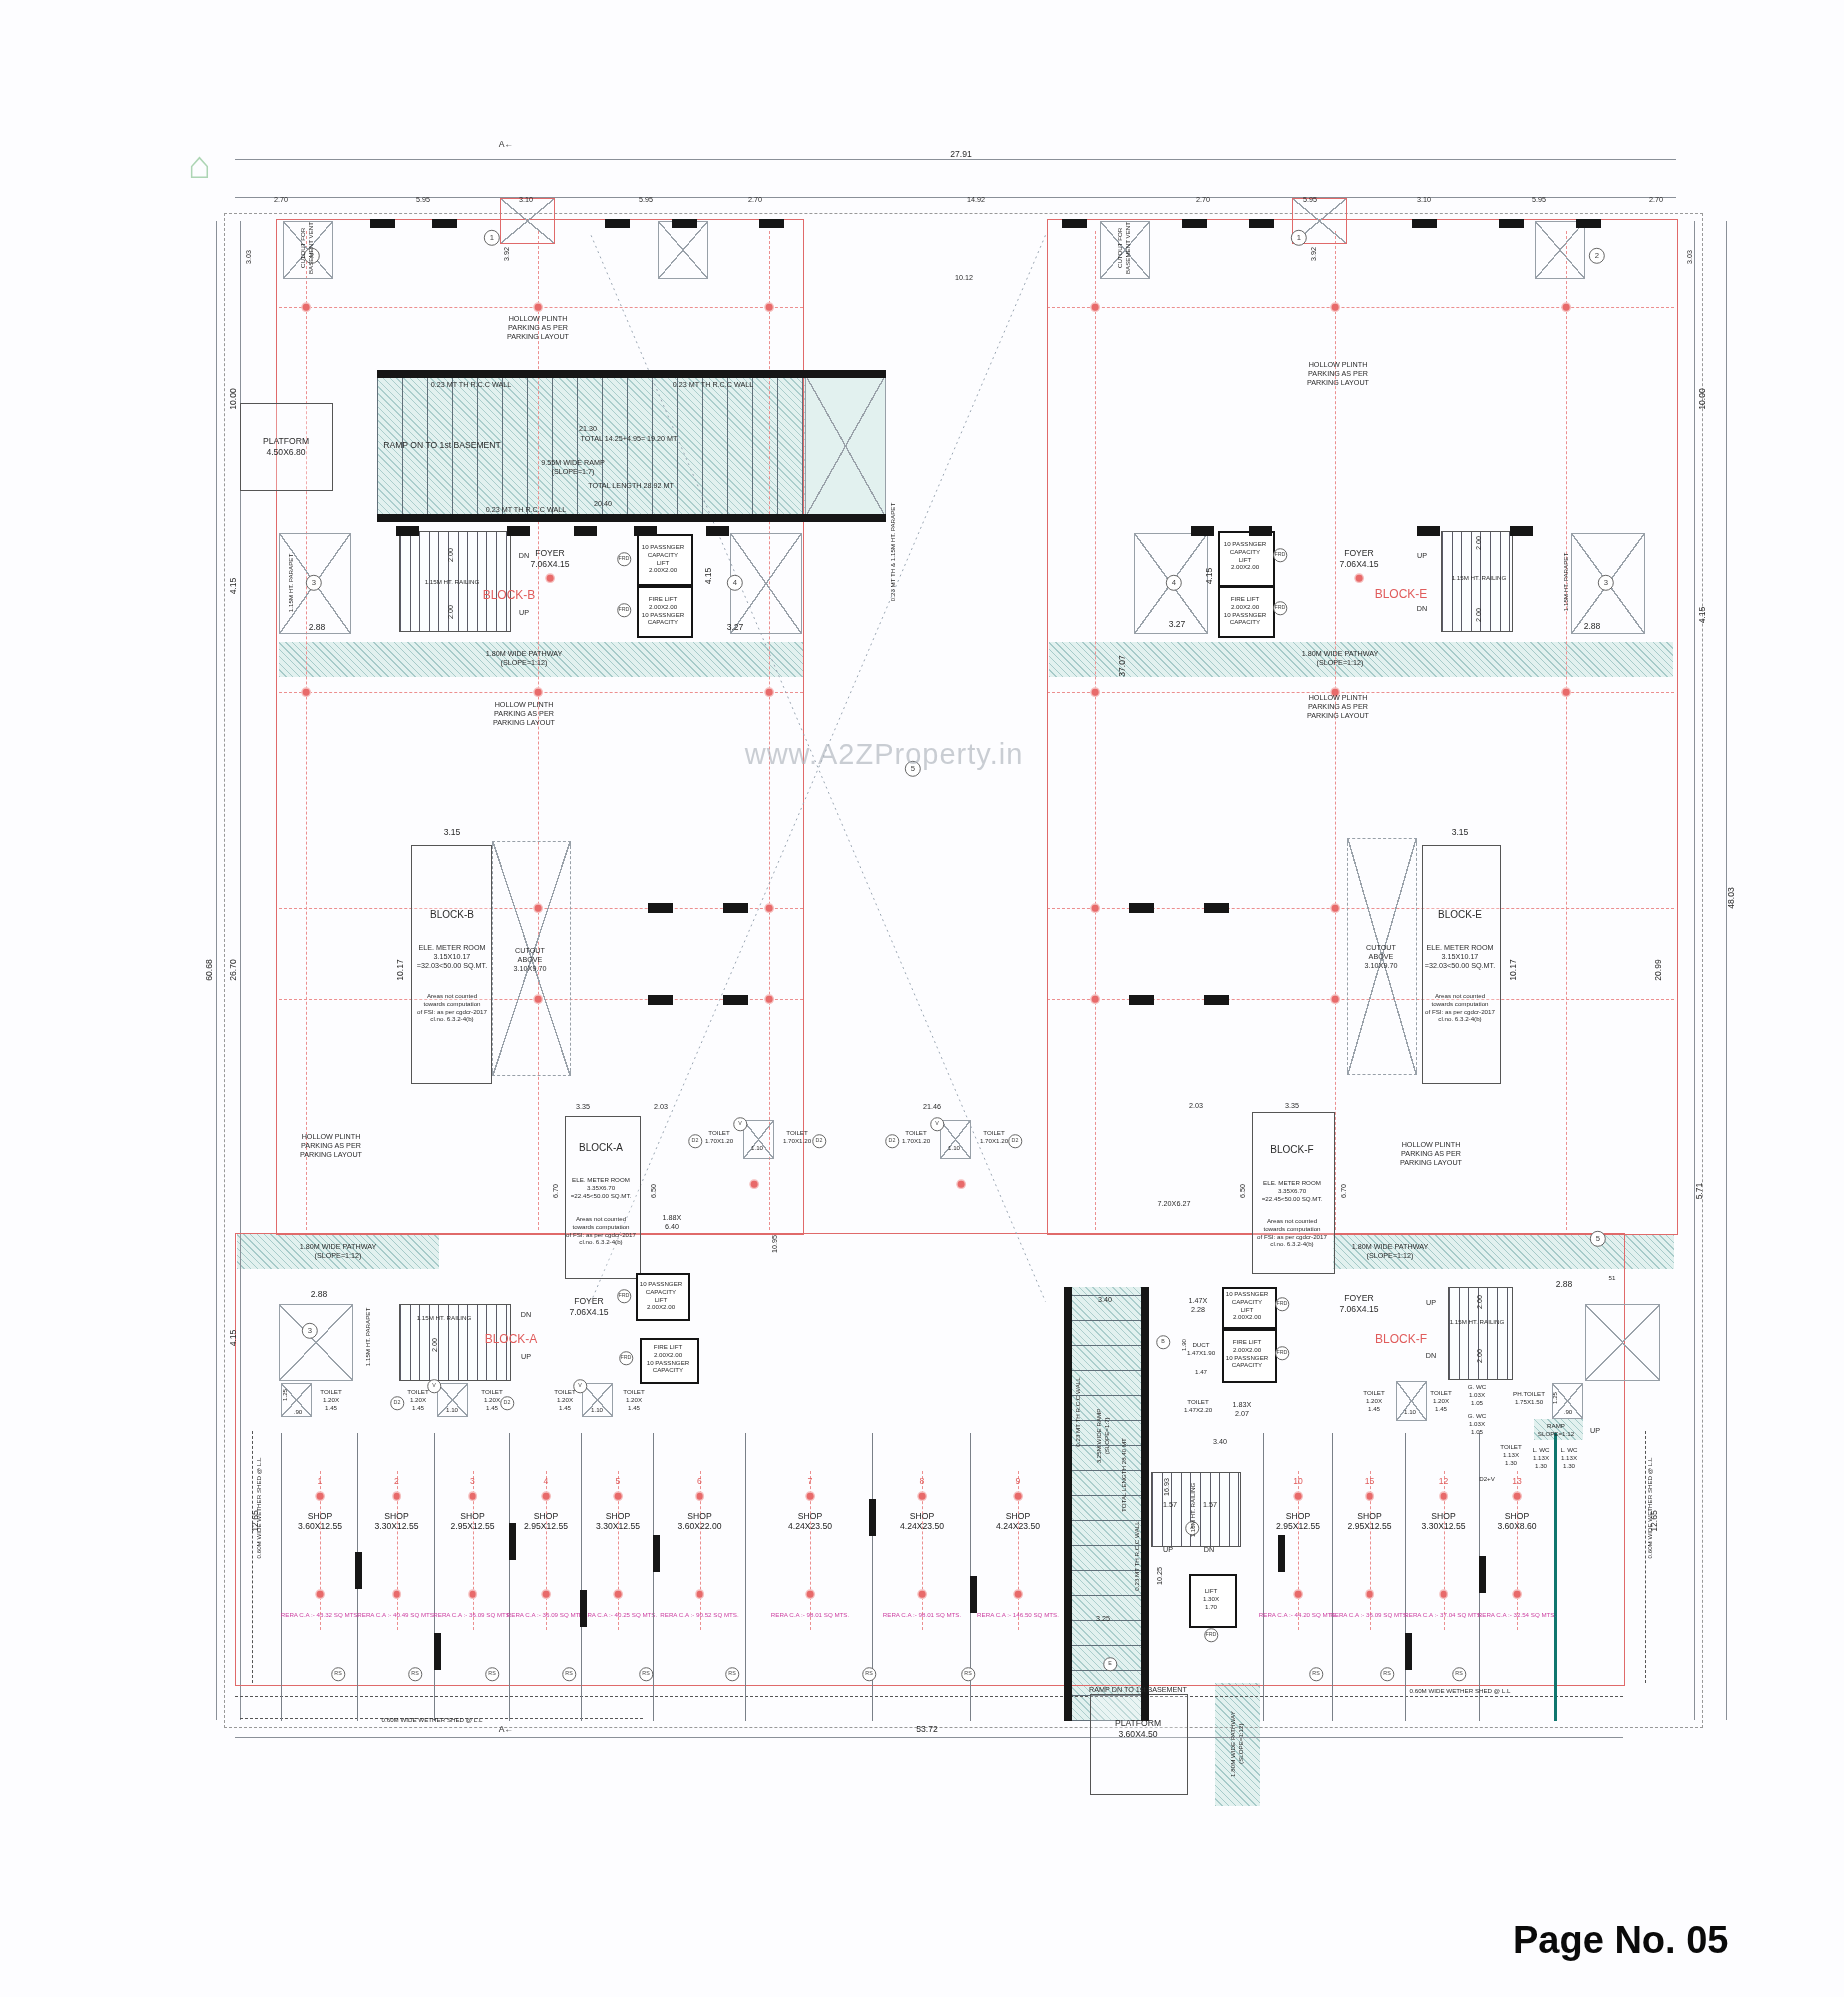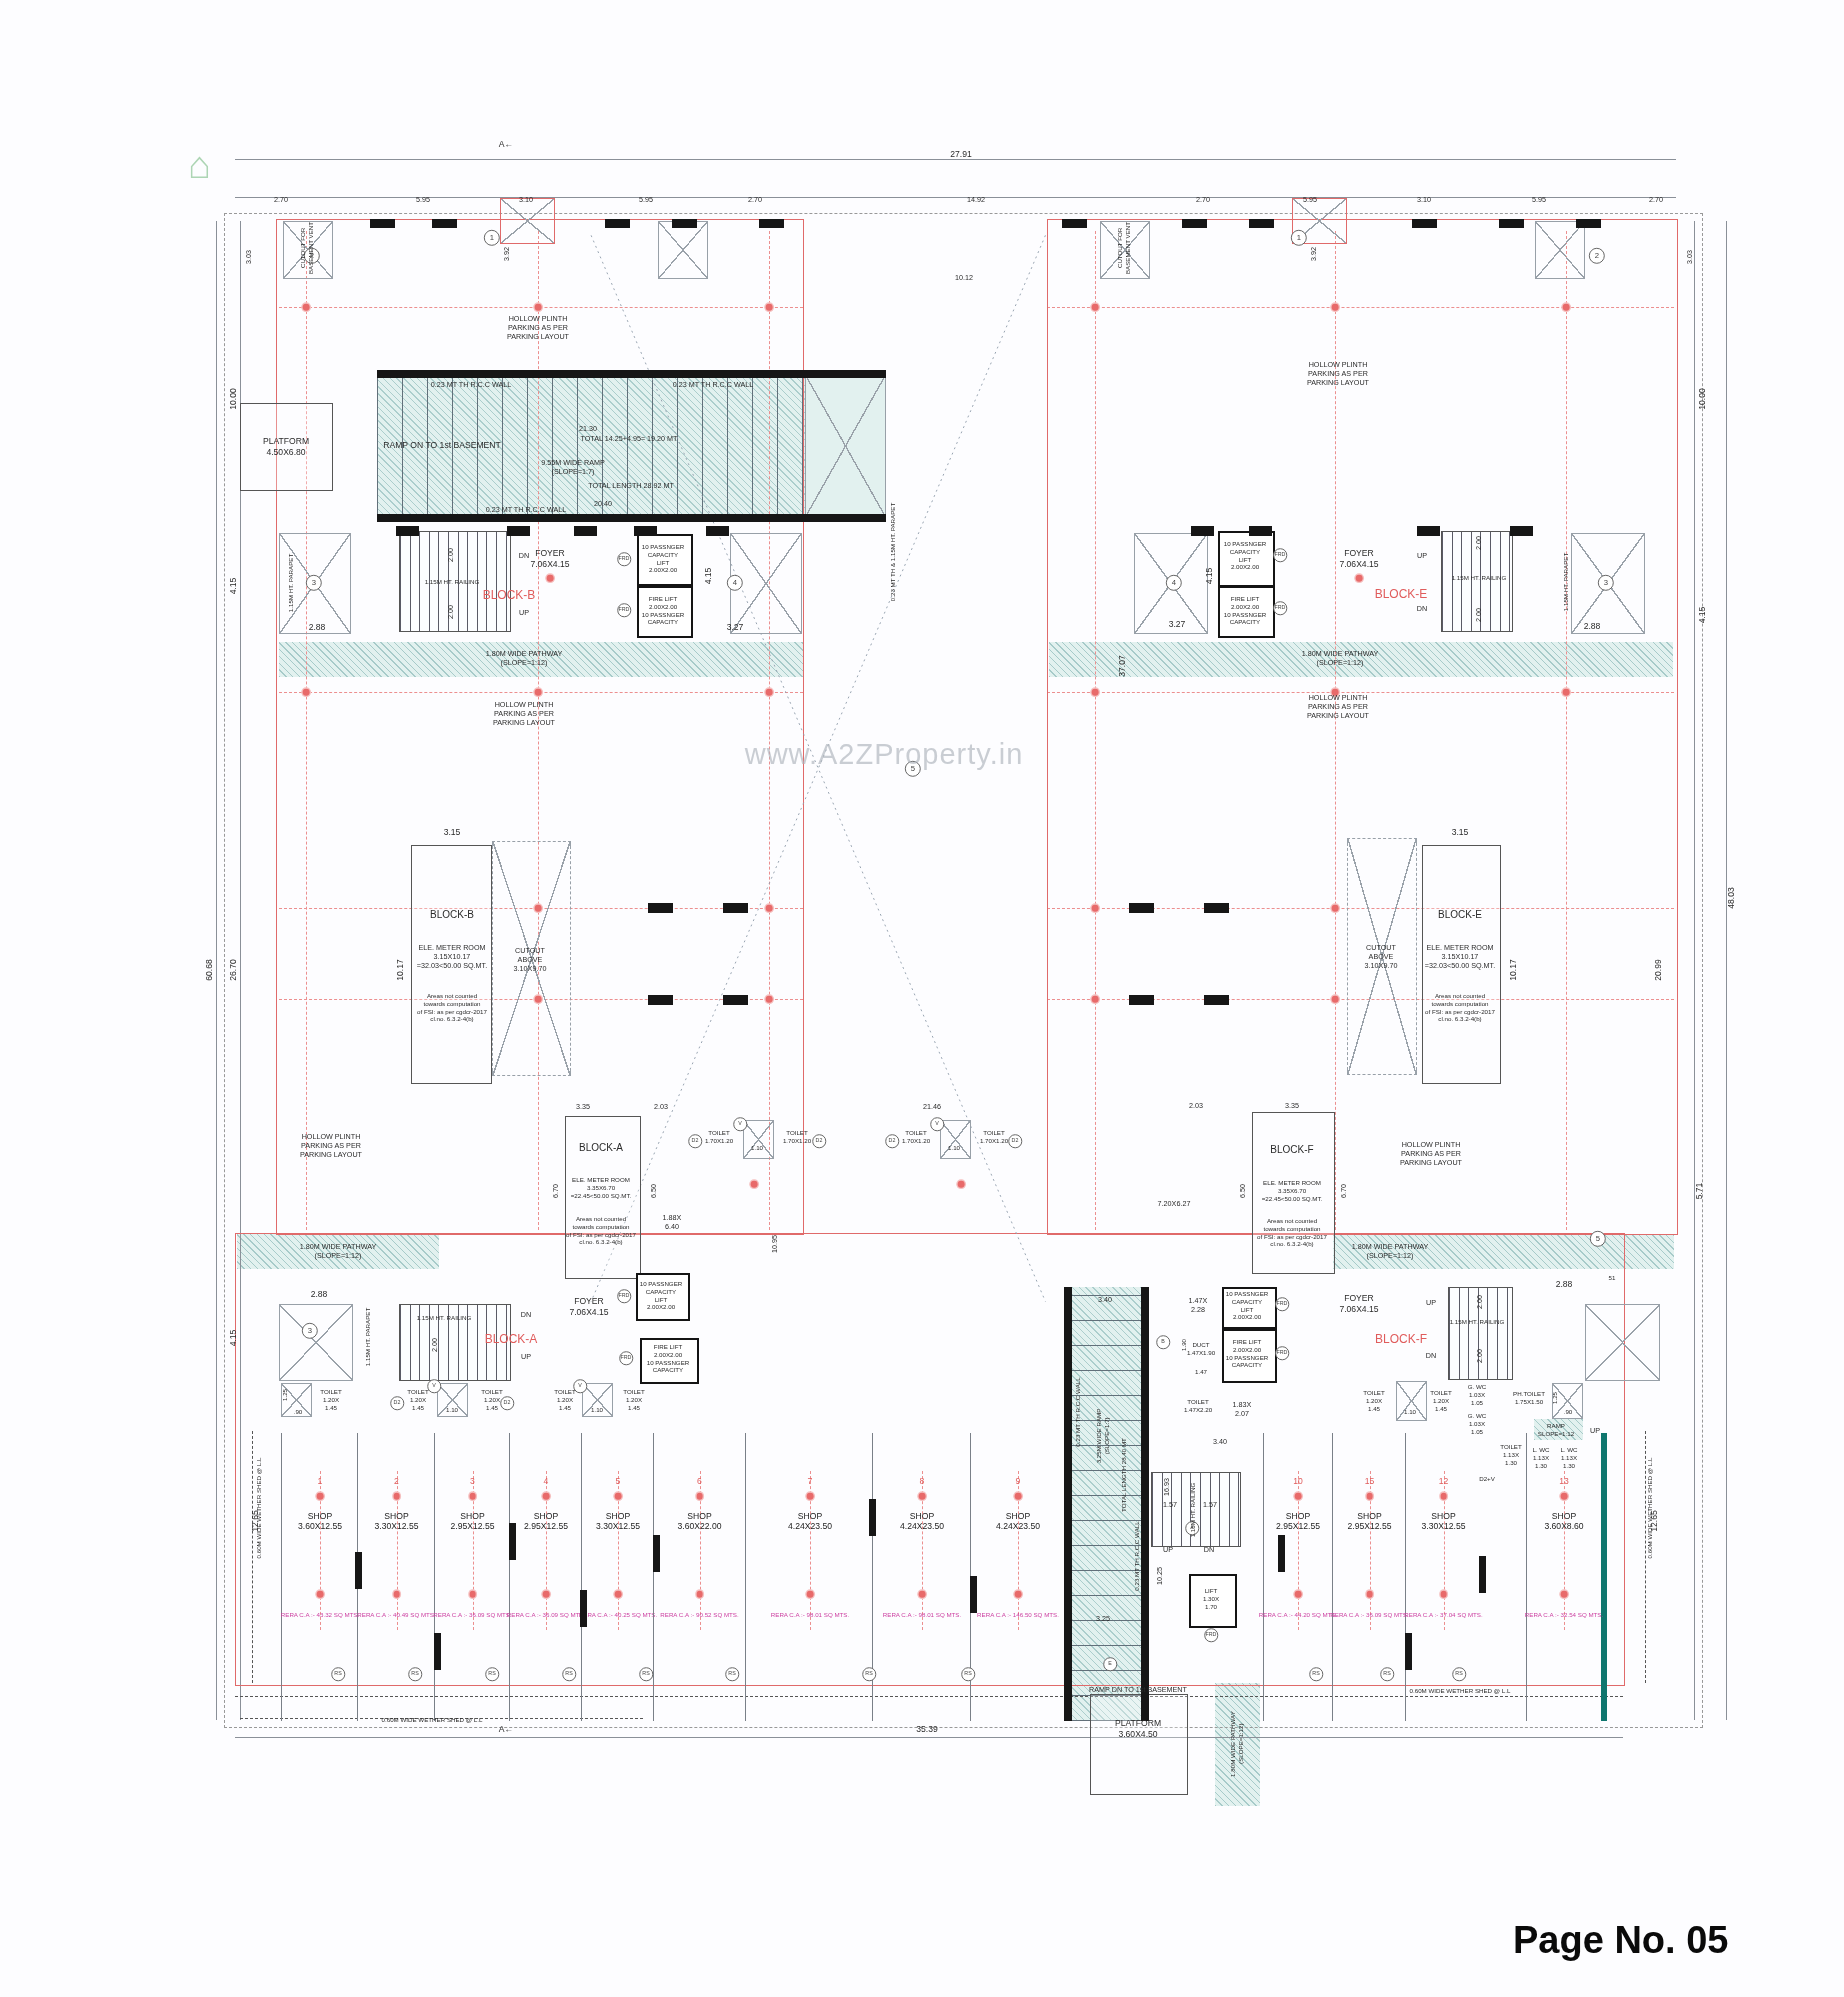--- a/index.html
+++ b/index.html
@@ -523,21 +523,21 @@
   <div class="lbl t8 v" style="left:209px;top:970px;">60.68</div>
   <div class="lbl t8 v" style="left:233px;top:1338px;">4.15</div>
   <div class="lbl t8 v" style="left:255px;top:1521px;">12.65</div>
   <div class="lbl t7 v" style="left:1689px;top:257px;">3.03</div>
   <div class="lbl t8 v" style="left:1702px;top:399px;">10.00</div>
   <div class="lbl t8 v" style="left:1702px;top:615px;">4.15</div>
   <div class="lbl t8 v" style="left:1658px;top:970px;">20.99</div>
   <div class="lbl t8 v" style="left:1731px;top:898px;">48.03</div>
   <div class="lbl t8 v" style="left:1699px;top:1191px;">5.71</div>
   <div class="lbl t8 v" style="left:1654px;top:1521px;">12.65</div>
-  <div class="lbl t8" style="left:927px;top:1729px;">35.39</div>
+  <div class="lbl t8" style="left:927px;top:1729px;">53.72</div>
   <div class="lbl t7 v" style="left:506px;top:254px;">3.92</div>
   <div class="lbl t7 v" style="left:1313px;top:254px;">3.92</div>
   <div class="lbl t6 v" style="left:307px;top:248px;">CUTOUT FOR
 BASEMENT VENT</div>
   <div class="lbl t6 v" style="left:1124px;top:248px;">CUTOUT FOR
 BASEMENT VENT</div>
 
   <div class="circ" style="left:312px;top:256px;">2</div>
   <div class="circ" style="left:492px;top:238px;">1</div>
   <div class="circ" style="left:1299px;top:238px;">1</div>
@@ -687,21 +687,21 @@
   </div>
   <div class="shop" style="left:1405px;width:75px;">
     <div class="cline"></div>
     <div class="slbl t8 red" style="top:48px;">12</div>
     <div class="dot" style="left:50%;top:63px;"></div>
     <div class="slbl t8" style="top:88px;">SHOP
 3.30X12.55</div>
     <div class="dot" style="left:50%;top:161px;"></div>
     <div class="slbl t6 mag" style="top:181px;">RERA C.A :- 37.04 SQ MTS.</div>
   </div>
-  <div class="shop" style="left:1479px;width:74px;border-right:6px solid #0f766e;margin-left:47px;">
+  <div class="shop" style="left:1479px;width:74px;border-right:3px solid #0f766e;">
     <div class="cline"></div>
     <div class="slbl t8 red" style="top:48px;">13</div>
     <div class="dot" style="left:50%;top:63px;"></div>
     <div class="slbl t8" style="top:88px;">SHOP
 3.60X8.60</div>
     <div class="dot" style="left:50%;top:161px;"></div>
     <div class="slbl t6 mag" style="top:181px;">RERA C.A :- 32.54 SQ MTS.</div>
   </div>
 
   <div class="wm-house">⌂</div>

